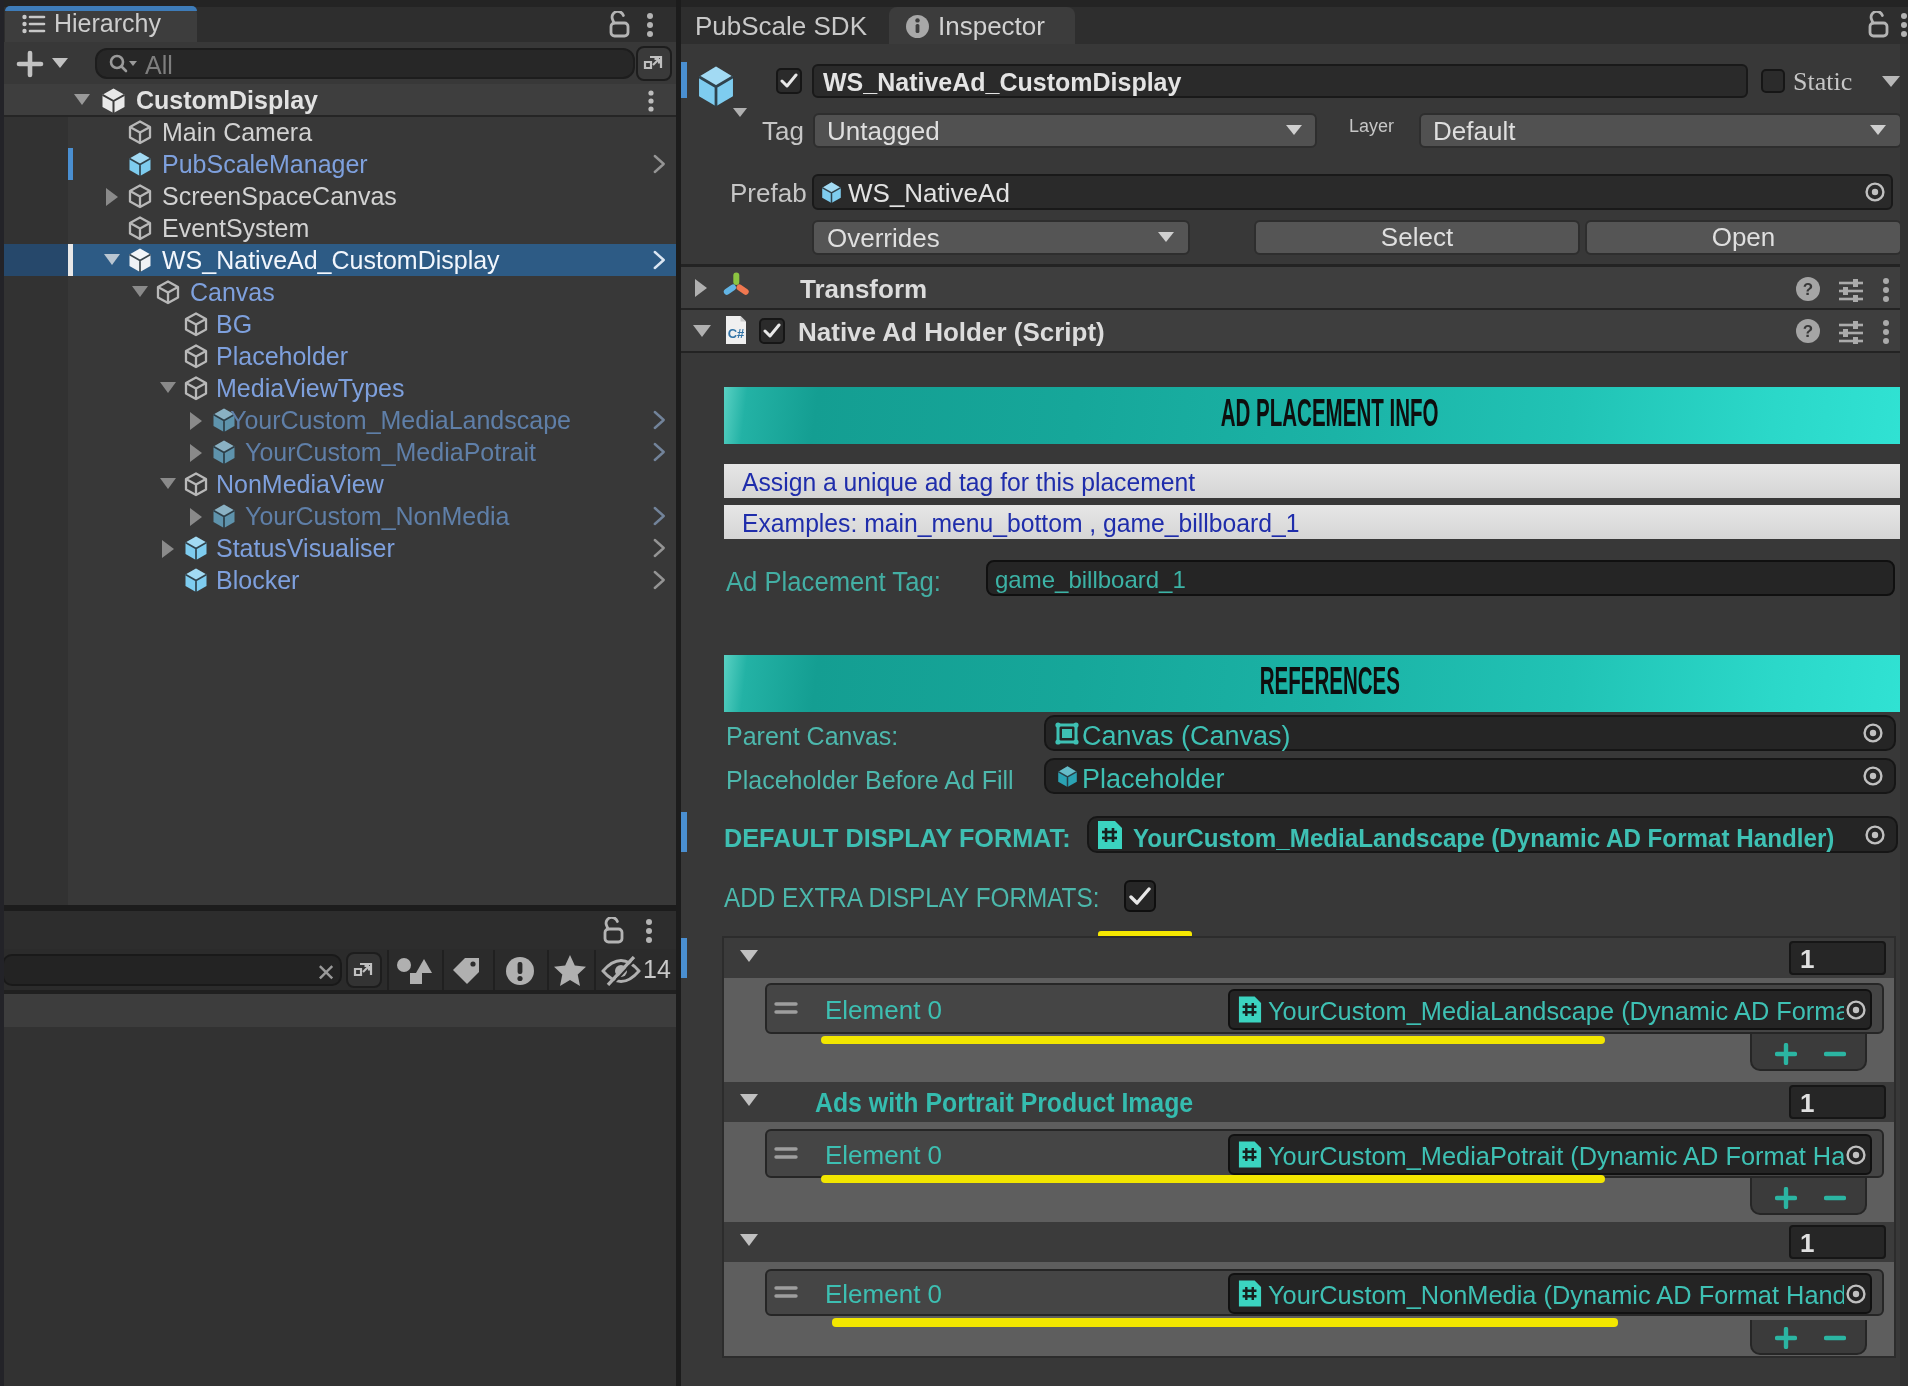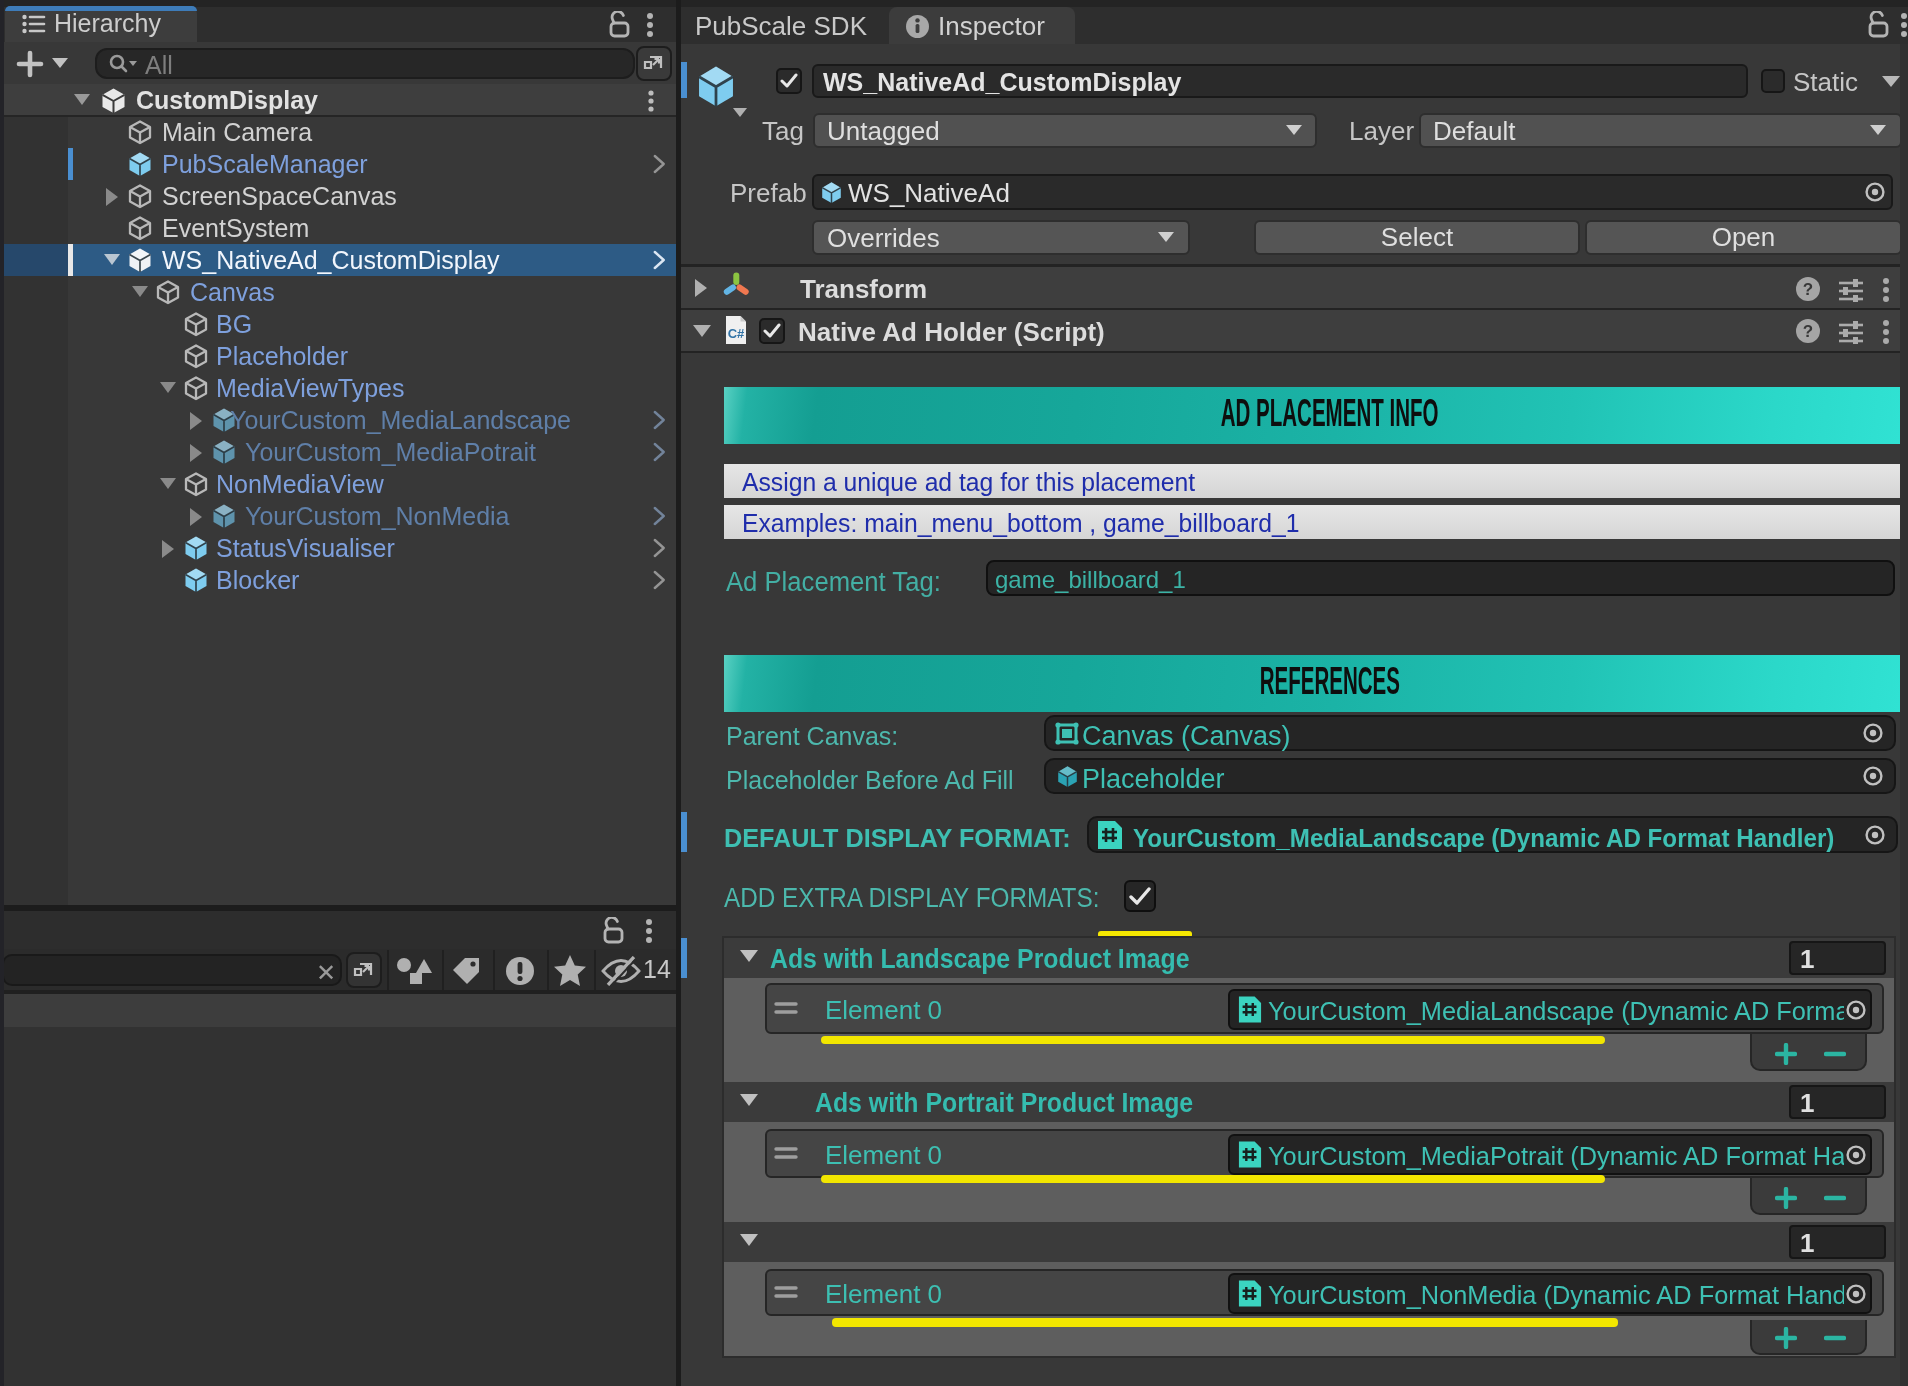--- a/index.html
+++ b/index.html
@@ -407,28 +407,28 @@
 <div class="abs tri-d" style="left:733px;top:108px;border-top-color:#b0b0b0;border-left-width:7px;border-right-width:7px;border-top-width:9px;"></div>
 <div class="abs" style="left:776px;top:68px;width:26px;height:26px;background:#2b2b2b;border:2px solid #161616;border-radius:5px;box-sizing:border-box;"></div>
 <div class="abs" style="left:780px;top:73px;">
       <svg width="18" height="16" viewBox="0 0 18 16">
         <path d="M2 8 L7 13 L16 2" fill="none" stroke="#e8e8e8" stroke-width="3" stroke-linecap="round" stroke-linejoin="round"></path>
       </svg>
     </div>
 <div class="abs" style="left:812px;top:64px;width:936px;height:34px;background:#2a2a2a;border:2px solid #191919;border-radius:6px;box-sizing:border-box;"></div>
 <div class="abs" style="left:823px;top:68px;font-size:25px;font-weight:bold;color:#e4e4e4;">WS_NativeAd_CustomDisplay</div>
 <div class="abs" style="left:1761px;top:69px;width:24px;height:24px;background:#2b2b2b;border:2px solid #161616;border-radius:5px;box-sizing:border-box;"></div>
-<div class="abs" style="left:1793px;top:67px;font-size:26px;color:#c6c6c6;">Static</div>
+<div class="abs" style="left:1793px;top:67px;font-size:26px;color:#c6c6c6;font-family:Liberation Serif, serif;">Static</div>
 <div class="abs tri-d" style="left:1882px;top:76px;border-top-color:#b8b8b8;border-left-width:9px;border-right-width:9px;border-top-width:11px;"></div>
 
 <div class="abs" style="left:762px;top:116px;font-size:26px;color:#c6c6c6;">Tag</div>
 <div class="abs" style="left:813px;top:113px;width:504px;height:35px;background:#515151;border:2px solid #2e2e2e;border-radius:6px;box-sizing:border-box;"></div>
 <div class="abs" style="left:827px;top:116px;font-size:26px;color:#dfdfdf;">Untagged</div>
 <div class="abs tri-d" style="left:1286px;top:125px;border-top-color:#cfcfcf;border-left-width:8px;border-right-width:8px;border-top-width:10px;"></div>
-<div class="abs" style="left:1349px;top:116px;font-size:26px;color:#c6c6c6;">Layer</div>
+<div class="abs" style="left:1349px;top:116px;font-size:18px;color:#c6c6c6;">Layer</div>
 <div class="abs" style="left:1419px;top:113px;width:483px;height:35px;background:#515151;border:2px solid #2e2e2e;border-radius:6px;box-sizing:border-box;"></div>
 <div class="abs" style="left:1433px;top:116px;font-size:26px;color:#dfdfdf;">Default</div>
 <div class="abs tri-d" style="left:1870px;top:125px;border-top-color:#cfcfcf;border-left-width:8px;border-right-width:8px;border-top-width:10px;"></div>
 
 <div class="abs" style="left:730px;top:178px;font-size:26px;color:#c6c6c6;">Prefab</div>
 <div class="abs" style="left:812px;top:174px;width:1081px;height:36px;background:#2a2a2a;border:2px solid #191919;border-radius:6px;box-sizing:border-box;"></div>
 <div class="abs" style="left:820px;top:181px;color:#7eccef">
       <svg width="23" height="23" viewBox="0 0 26 26">
         <use href="#cubeS"></use>
       </svg>
@@ -611,21 +611,20 @@
         <path d="M2 10 L8 16 L20 2" fill="none" stroke="#e8e8e8" stroke-width="3.4" stroke-linecap="round" stroke-linejoin="round"></path>
       </svg>
     </div>
 <div class="abs" style="left:1098px;top:931px;width:94px;height:7px;background:#f6e800;border-radius:3px;"></div>
 
 <div class="abs" style="left:722px;top:936px;width:1174px;height:422px;background:#5e5e5e;border:2px solid #2c2c2c;box-sizing:border-box;"></div>
 <div class="abs" style="left:681px;top:938px;width:6px;height:40px;background:#4a8fd1;"></div>
 
 <div class="abs" style="left:724px;top:938px;width:1170px;height:40px;background:#3b3b3b;"></div>
 <div class="abs tri-d" style="left:740px;top:950px;border-top-color:#c0c0c0;border-left-width:9px;border-right-width:9px;border-top-width:12px;"></div>
-<div class="abs" style="left:770px;top:944px;font-size:27px;font-weight:bold;color:#35bcaf;white-space:nowrap;"><span style="display:inline-block;transform:scaleX(0.92);transform-origin:left;">Ads with Landscape Product Image</span></div>
 <div class="abs" style="left:1789px;top:941px;width:97px;height:34px;background:#262626;border:2px solid #161616;border-radius:4px;box-sizing:border-box;"></div>
 <div class="abs" style="left:1800px;top:944px;font-size:26px;font-weight:bold;color:#e0e0e0;">1</div>
 <div class="abs" style="left:765px;top:983px;width:1119px;height:51px;background:#454545;border:2px solid #262626;border-radius:6px;box-sizing:border-box;"></div>
 <div class="abs" style="left:774px;top:1002px;">
       <svg width="24" height="12" viewBox="0 0 24 12">
         <g stroke="#9e9e9e" stroke-width="3.4" stroke-linecap="round">
           <line x1="2" y1="2" x2="22" y2="2"></line>
           <line x1="2" y1="10" x2="22" y2="10"></line>
         </g>
       </svg>

